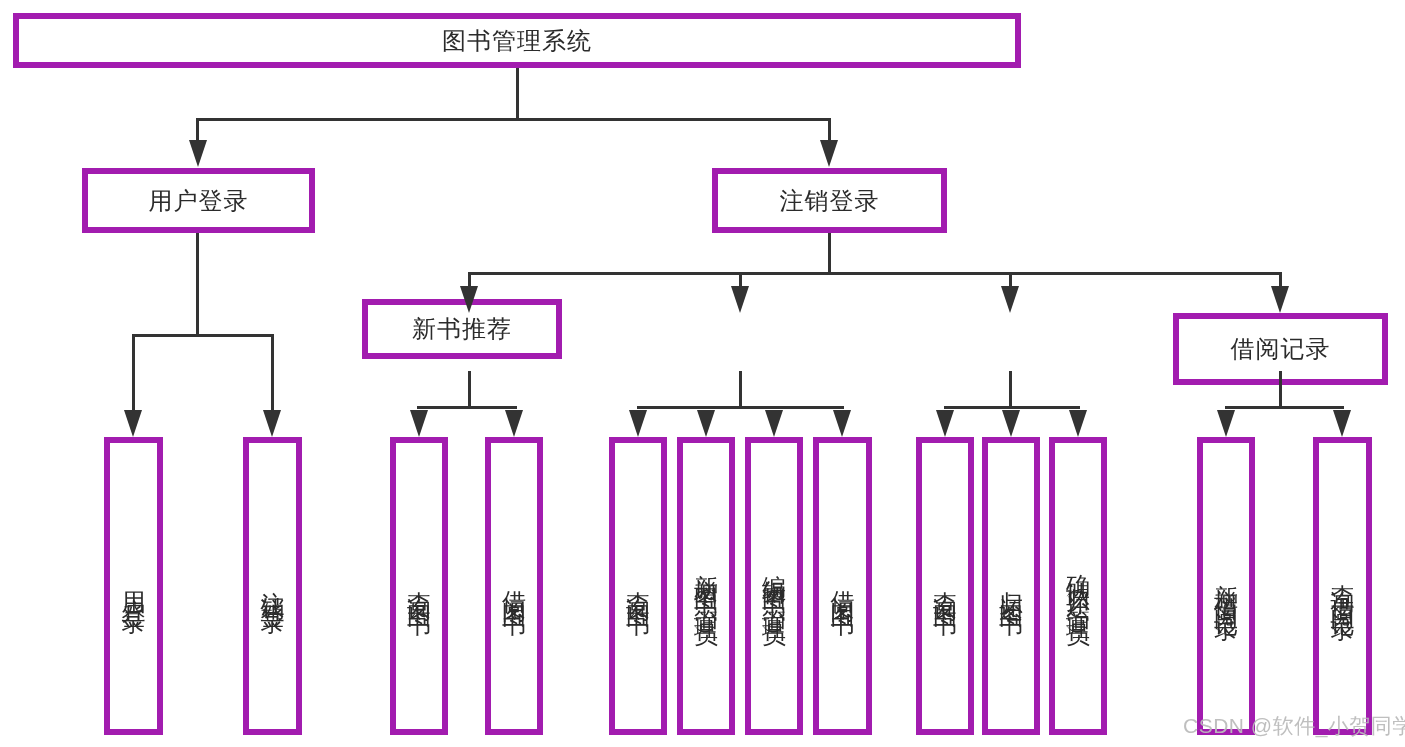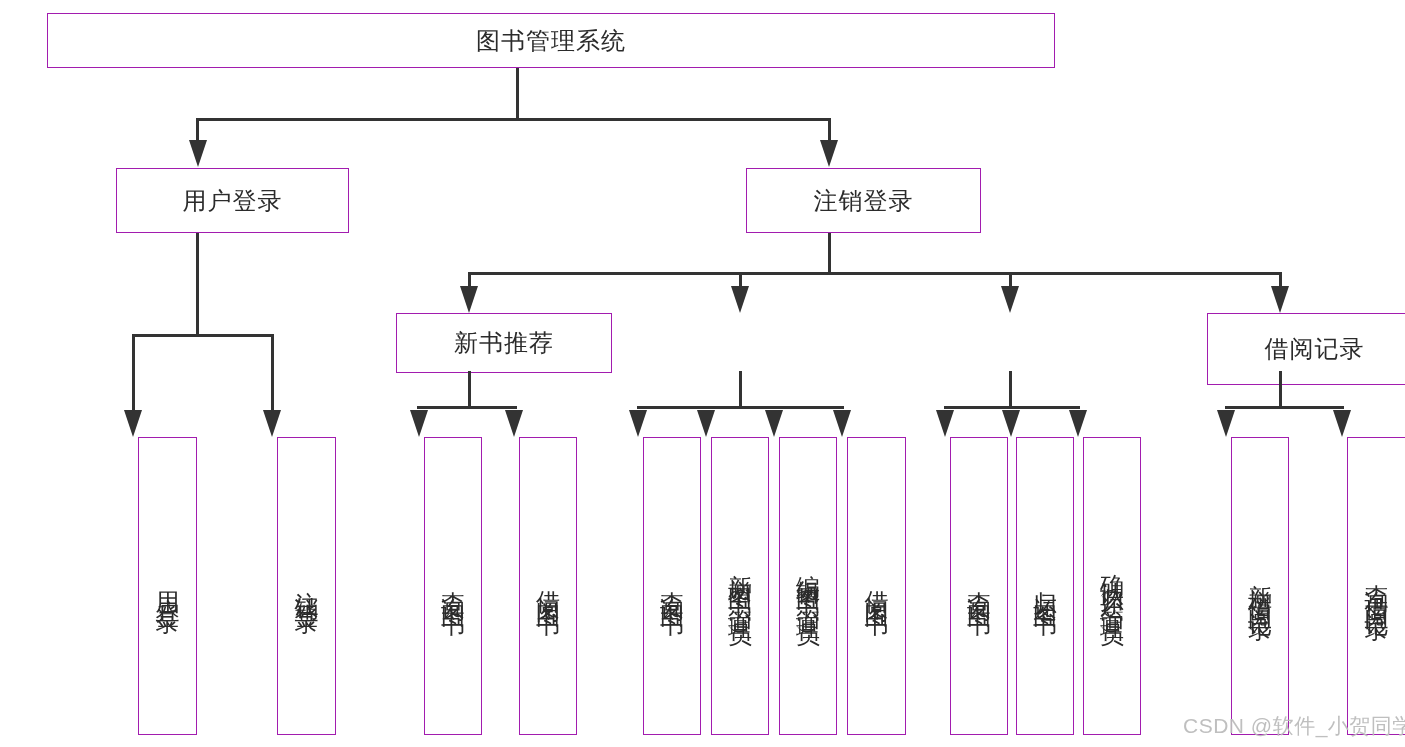--- a/index.html
+++ b/index.html
@@ -7,30 +7,29 @@
     position:relative;
     width:1405px;height:747px;
     background:#ffffff;
     font-family:"Liberation Sans","DejaVu Sans",sans-serif;
     color:#2b2b2b;
     overflow:hidden;
   }
   .node{
     position:absolute;
     box-sizing:border-box;
-    border:1px solid #a21caf;
+    border:6px solid #a21caf;
     background:#ffffff;
     display:flex;
     align-items:center;
     justify-content:center;
     font-size:24px;
     letter-spacing:1px;
     color:#2b2b2b;
     text-align:center;
-    margin-left:34px;
   }
   .vtext{
     writing-mode:vertical-rl;
     letter-spacing:7px;
     line-height:1.0;
     font-size:24px;
   }
   .ln{position:absolute;background:#333333;}
   .arw{
     position:absolute;
@@ -58,21 +57,21 @@
     <span>图书管理系统</span>
   </div>
 
   <div class="node" style="left:82px;top:168px;width:233px;height:65px">
     <span>用户登录</span>
   </div>
   <div class="node" style="left:712px;top:168px;width:235px;height:65px">
     <span>注销登录</span>
   </div>
 
-  <div class="node" style="left:362px;top:313px;width:216px;height:60px">
+  <div class="node" style="left:362px;top:299px;width:200px;height:60px">
     <span>新书推荐</span>
   </div>
   <div class="node" style="left:1173px;top:313px;width:215px;height:72px">
     <span>借阅记录</span>
   </div>
 
   <div class="node" style="left:104px;top:437px;width:59px;height:298px">
     <span class="vtext">用户登录</span>
   </div>
   <div class="node" style="left:243px;top:437px;width:59px;height:298px">

